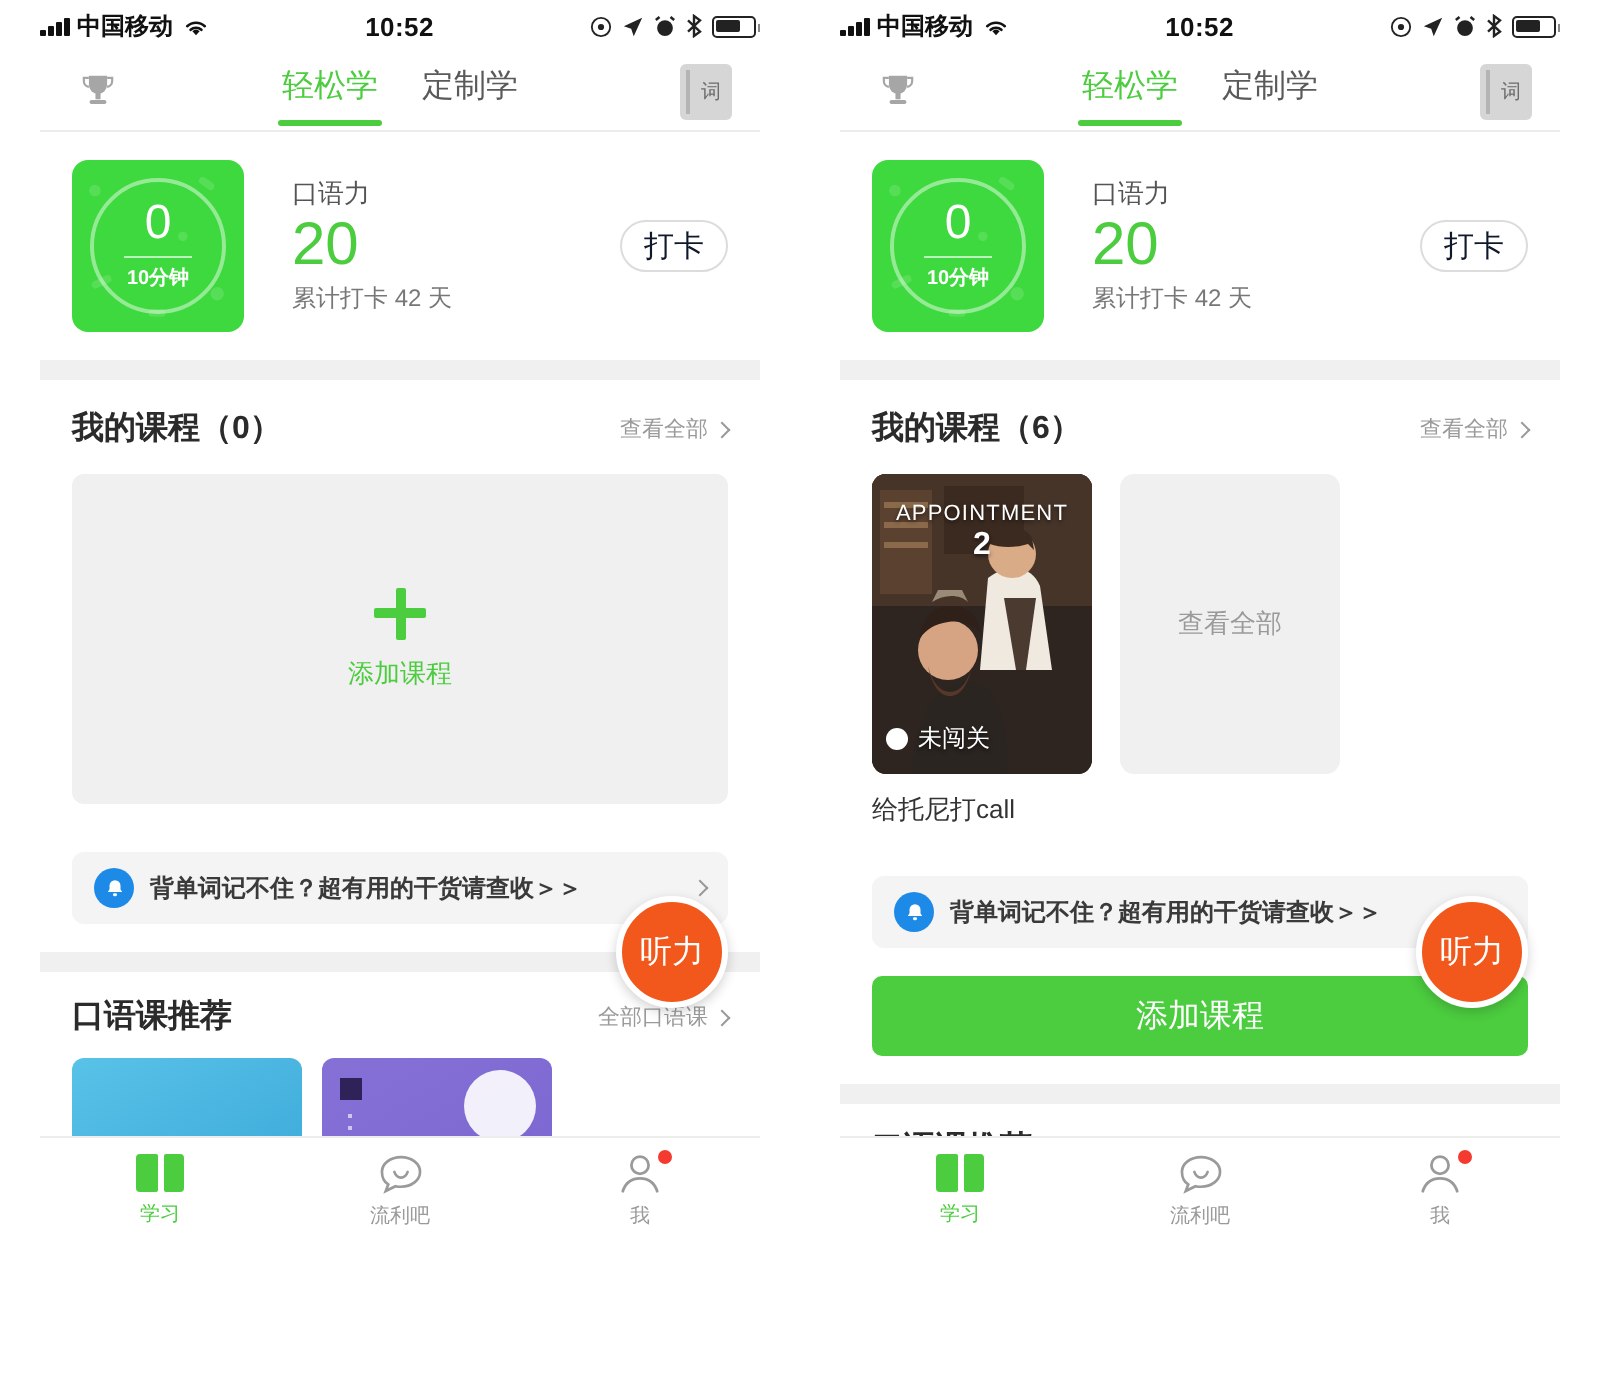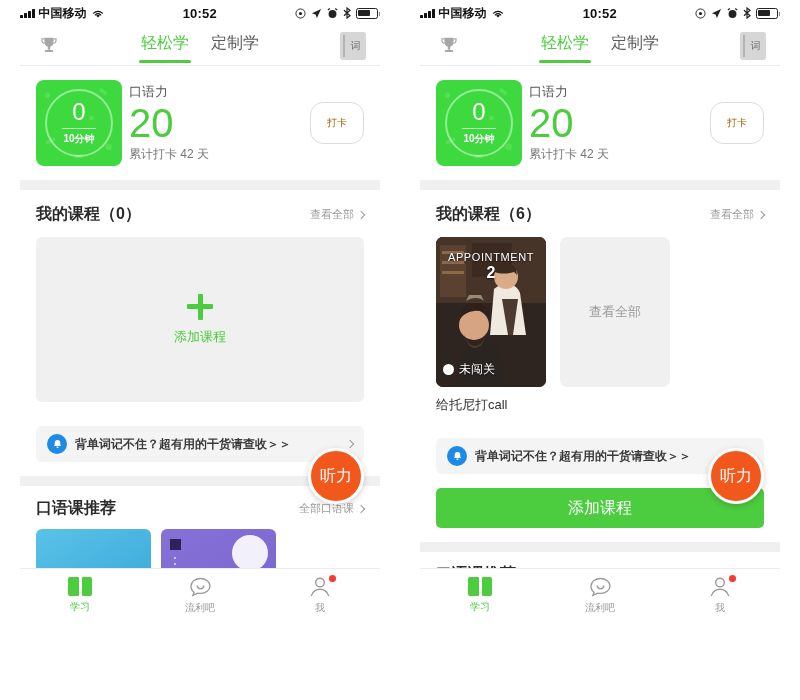--- a/index.html
+++ b/index.html
@@ -71,27 +71,27 @@
     overflow: hidden;
   }
   .ring-card .deco { position: absolute; inset: 0; opacity: .13; }
   .ring {
     width: 68px; height: 68px; border-radius: 50%; border: 2px solid rgba(255,255,255,.45);
     display: flex; flex-direction: column; align-items: center; justify-content: center; position: relative;
   }
   .ring .num { font-size: 24px; color: #ffffff; line-height: 1; margin-bottom: 2px; font-weight: 300; }
   .ring .sep { width: 34px; height: 1px; background: rgba(255,255,255,.65); margin: 2px 0 3px; }
   .ring .dur { font-size: 10px; color: #ffffff; font-weight: bold; }
-  .hero-mid { margin-left: 7px; flex: 1; }
+  .hero-mid { margin-left: 24px; flex: 1; }
   .hero-label { font-size: 13px; color: #555; margin-bottom: 1px; }
-  .hero-score { font-size: 40px; color: #4ccc3f; line-height: 1.05; font-weight: 300; }
+  .hero-score { font-size: 30px; color: #4ccc3f; line-height: 1.05; font-weight: 300; }
   .hero-sub { font-size: 12px; color: #777; margin-top: 2px; }
   .checkin {
-    width: 54px; height: 42px; border: 1px solid #dcdcdc; border-radius: 13px;
-    display: flex; align-items: center; justify-content: center; font-size: 10px; color: #a16207; flex: none;
+    width: 54px; height: 26px; border: 1px solid #dcdcdc; border-radius: 13px;
+    display: flex; align-items: center; justify-content: center; font-size: 15px; color: #0f172a; flex: none;
   }
 
   
   .section { padding: 14px 16px 12px; }
   .sec-head { display: flex; align-items: center; justify-content: space-between; margin-bottom: 12px; }
   .sec-title { font-size: 16px; color: #2b2b2b; font-weight: bold; }
   .sec-more { display: flex; align-items: center; gap: 4px; font-size: 11px; color: #9a9a9a; }
   .chev { width: 6px; height: 6px; border-right: 1.3px solid #9a9a9a; border-bottom: 1.3px solid #9a9a9a; transform: rotate(-45deg); display: inline-block; }
 
   

